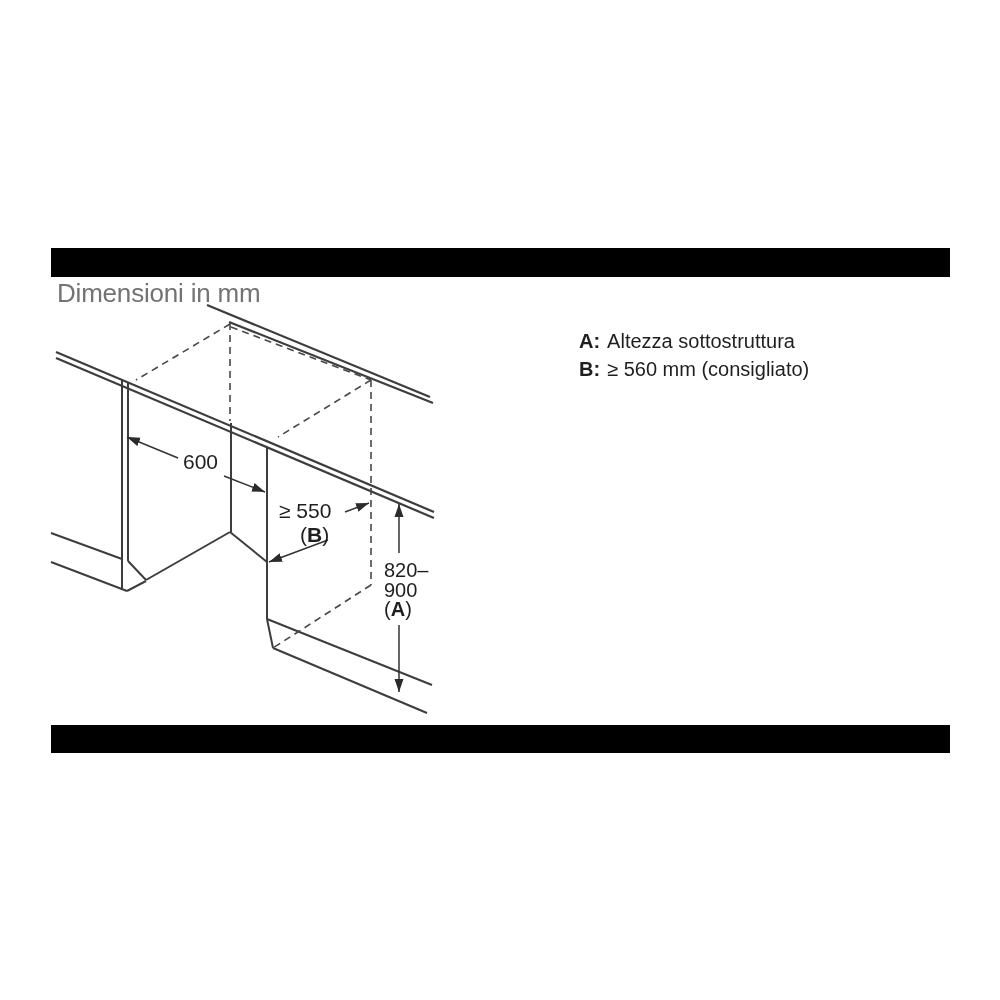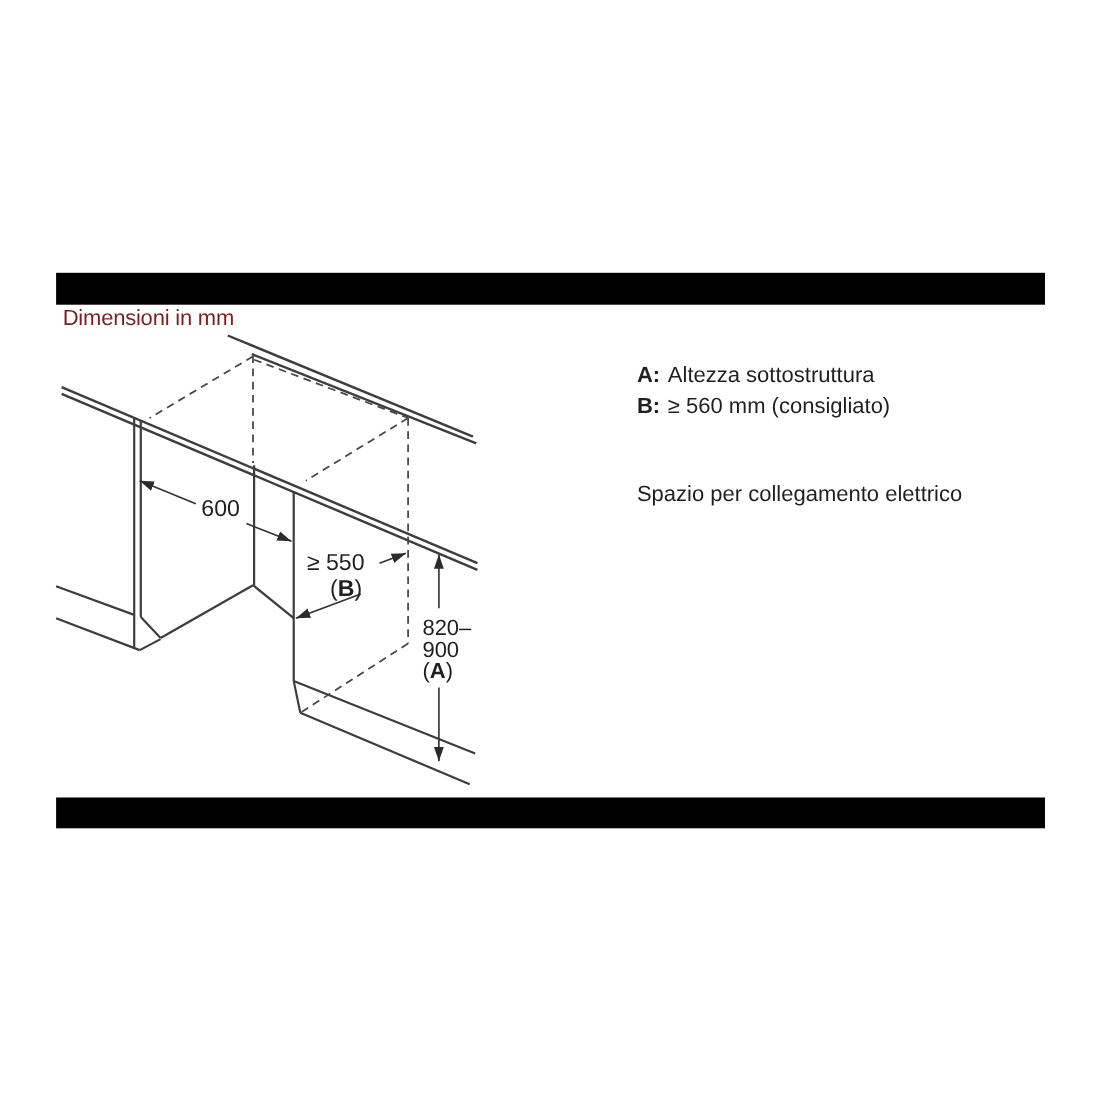--- a/index.html
+++ b/index.html
@@ -4,22 +4,22 @@
 <style>
   html,body{margin:0;padding:0;background:#ffffff;}
   .page{
     position:relative;width:1000px;height:1000px;background:#ffffff;overflow:hidden;
     font-family:"Liberation Sans","DejaVu Sans",sans-serif;color:#1f1f1f;
   }
   .divider-bar{position:absolute;left:51px;width:899px;background:#000000;}
   .divider-bar.top{top:248px;height:29px;}
   .divider-bar.bottom{top:725px;height:28px;}
   .page-title{
-    position:absolute;left:57px;top:278px;font-size:20px;letter-spacing:-0.2px;
-    color:#7f1d1d;white-space:nowrap;
+    position:absolute;left:57px;top:278px;font-size:26px;letter-spacing:-0.2px;
+    color:#737373;white-space:nowrap;
   }
   .diagram-svg{position:absolute;left:0;top:0;}
   .legend{position:absolute;left:579px;top:330px;width:370px;font-size:20px;}
   .legend-row{position:absolute;left:0;white-space:nowrap;text-align:right;}
   .legend-row.row-a{top:0px;}
   .legend-row.row-b{top:28px;}
   .legend-key{font-weight:700;margin-right:7px;}
   .legend-note{position:absolute;left:0;top:108px;line-height:22px;}
   .sline{stroke:#3d3d3d;fill:none;}
   .w-main{stroke-width:2.2px;}
@@ -111,19 +111,18 @@
   </svg>
 
   <div class="legend">
     <div class="legend-row row-a">
       <span class="legend-key">A:</span><span>Altezza sottostruttura</span>
     </div>
     <div class="legend-row row-b">
       <span class="legend-key">B:</span><span>≥ 560 mm (consigliato)</span>
     </div>
     <div class="legend-note">
-      <div>Spazio per collegamento elettrico</div>
     </div>
   </div>
 
   <div class="divider-bar bottom"></div>
 
 </div>
 
 </body></html>

